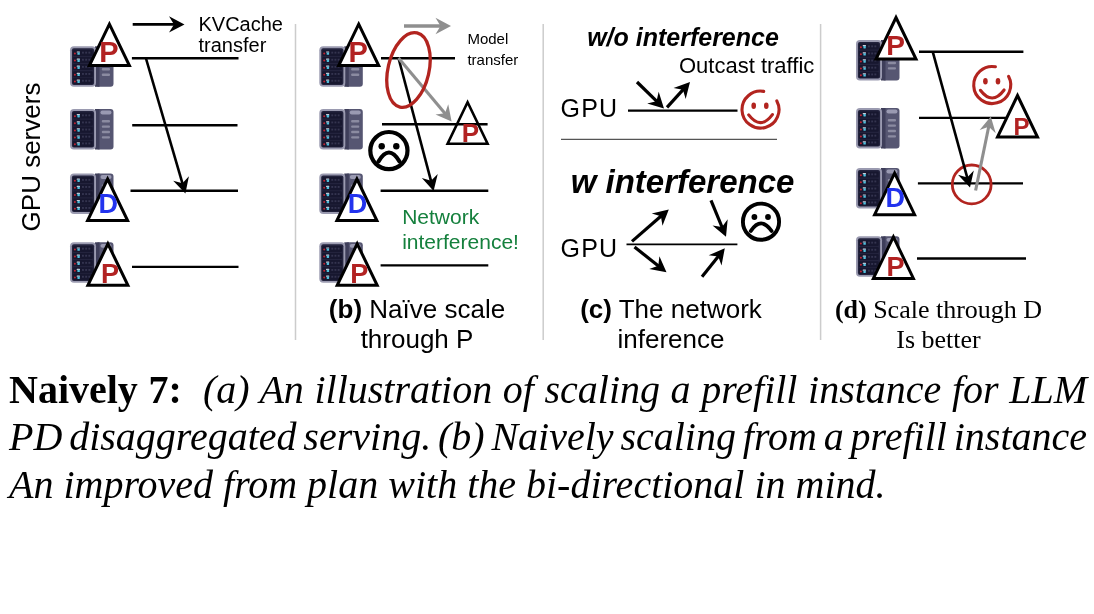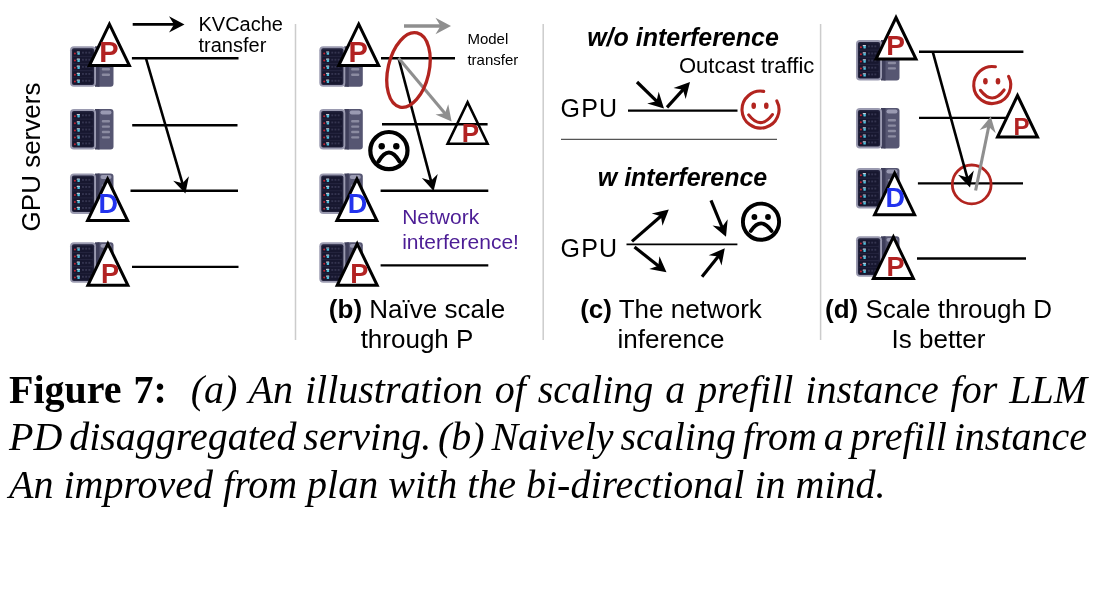--- a/index.html
+++ b/index.html
@@ -1,20 +1,20 @@
 <!DOCTYPE html>
 <html><head>
 <meta charset="utf-8">
 <style>
   html,body{margin:0;padding:0;background:#fff;}
   #page{position:relative;width:1094px;height:614px;background:#fff;overflow:hidden;
         font-family:"Liberation Sans",sans-serif;color:#000;}
   .t{position:absolute;white-space:nowrap;}
   .ctr{transform:translateX(-50%);text-align:center;}
-  .red{color:#4c1d95;}
+  .red{color:#15803d;}
   .capline{text-align:justify;text-align-last:justify;}
   .capline.last{text-align-last:left;}
 </style>
 </head>
 <body>
 <div id="page">
 
 <svg width="1094" height="614" viewBox="0 0 1094 614" style="position:absolute;left:0;top:0;">
 <defs>
   <g id="srv">
@@ -173,26 +173,26 @@
 </svg>
 
 <div class="t" style="left:31px;top:157px;transform:translate(-50%,-50%) rotate(-90deg);font-size:26px;">GPU servers</div>
 <div class="t" style="left:198.5px;top:14px;font-size:20px;line-height:21px;">KVCache<br>transfer</div>
 <div class="t" style="left:467.4px;top:11.8px;font-size:15px;line-height:21.5px;margin-top:16px;">Model<br>transfer</div>
 <div class="t red" style="left:402.2px;top:204.2px;font-size:21px;line-height:25px;">Network<br>interference!</div>
 
 <div class="t ctr" style="left:683px;top:23px;font-size:25px;font-style:italic;font-weight:600;">w/o interference</div>
 <div class="t" style="left:679px;top:53px;font-size:22px;">Outcast traffic</div>
 <div class="t" style="left:560.5px;top:93.7px;font-size:25px;letter-spacing:1.2px;">GPU</div>
-<div class="t ctr" style="left:682.5px;top:163px;font-size:25px;font-style:italic;font-weight:600;">w interference</div>
+<div class="t ctr" style="left:682.5px;top:163px;font-size:33px;font-style:italic;font-weight:600;">w interference</div>
 <div class="t" style="left:560.5px;top:234px;font-size:25px;letter-spacing:1.2px;">GPU</div>
 
 <div class="t ctr" style="left:671px;top:295.3px;font-size:26px;line-height:29.3px;"><b>(c)</b> The network<br>inference</div>
 <div class="t ctr" style="left:417px;top:295.3px;font-size:26px;line-height:29.3px;"><b>(b)</b> Naïve scale<br>through P</div>
-<div class="t ctr" style="left:938.5px;top:295.3px;font-size:26px;line-height:29.3px;"><b>(d)</b> Scale through D<br>Is better</div>
+<div class="t ctr" style="left:938.5px;top:295.3px;font-size:26px;line-height:29.3px;font-family:Liberation Serif, serif;"><b>(d)</b> Scale through D<br>Is better</div>
 
 <div style="position:absolute;left:9px;top:365.9px;width:1078px;font-family:'Liberation Serif',serif;font-style:italic;font-size:40px;line-height:47.6px;">
-  <div class="capline"><b style="font-style:normal;">Figure 7:</b>&nbsp; (a) An illustration of scaling a prefill instance for LLM</div>
+  <div class="capline"><b style="font-style:normal;">Naively 7:</b>&nbsp; (a) An illustration of scaling a prefill instance for LLM</div>
   <div class="capline" style="word-spacing:-4px;">PD disaggregated serving. (b) Naively scaling from a prefill instance</div>
   <div class="capline last">An improved from plan with the bi-directional in mind.</div>
 </div>
 
 </div>
 
 </body></html>

